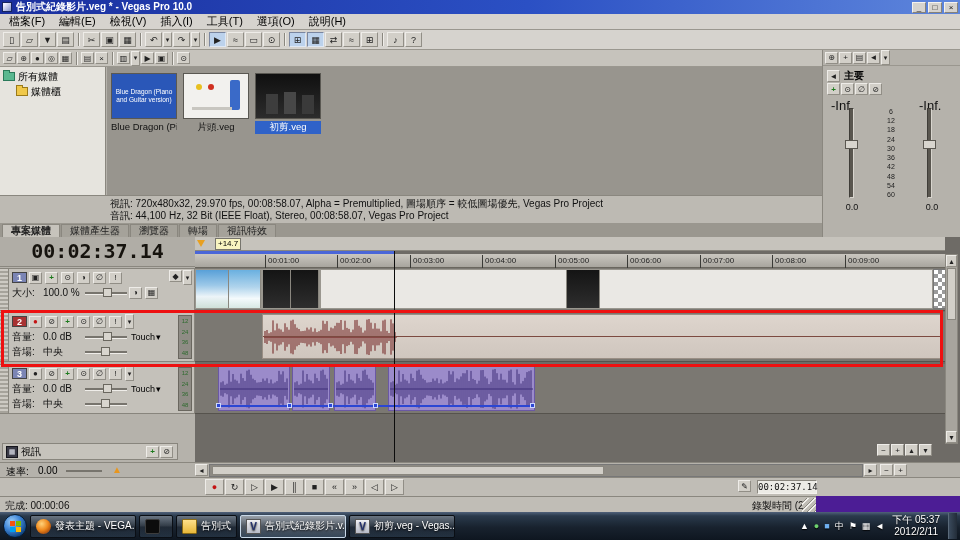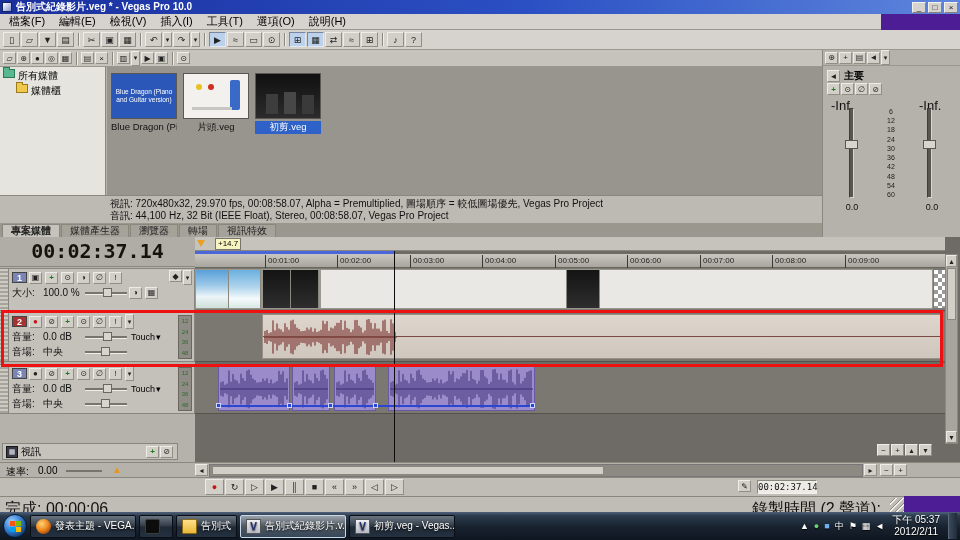--- a/index.html
+++ b/index.html
@@ -12,28 +12,28 @@
 .chip.xs{width:9px;height:15px;font-size:7px}
 .chip.pressed{background:#bcd2ec;border-color:#7a86a0 #dfe8f4 #dfe8f4 #7a86a0}
 .chip.rec{color:#c41414;font-weight:bold}
 .chip.grn{color:#1c7a1c;font-weight:bold}
 .sep{display:inline-block;width:2px;height:13px;border-left:1px solid #8a877f;border-right:1px solid #efede9;margin:0 3px;flex:none}
 
 .titlebar{left:0;top:0;width:960px;height:14px;background:linear-gradient(90deg,#1a2f9e 0%,#2b50c4 55%,#5e86dc 100%);display:flex;align-items:center;color:#fff}
 .app-ic{width:10px;height:10px;margin-left:2px;background:linear-gradient(135deg,#eef 20%,#8090c8);border:1px solid #16245e;flex:none}
 .title-text{font-size:10px;font-weight:bold;margin-left:4px;flex:1;white-space:nowrap;overflow:hidden}
 .winbtn{width:14px;height:11px;margin-right:2px;background:#d6d3ce;border:1px solid;border-color:#f4f2ee #85827a #85827a #f4f2ee;font-size:8px;line-height:9px;text-align:center;color:#111;flex:none}
-.menubar{left:0;top:14px;width:881px;height:16px;background:#d6d3ce;border-bottom:1px solid #9a978f;display:flex;align-items:center;padding-left:2px}
+.menubar{left:0;top:14px;width:960px;height:16px;background:#d6d3ce;border-bottom:1px solid #9a978f;display:flex;align-items:center;padding-left:2px}
 .menu-item{padding:0 7px;font-size:11px}
 .toolbar{left:0;top:30px;width:960px;height:20px;background:#d6d3ce;border-bottom:1px solid #9a978f;display:flex;align-items:center;padding-left:3px}
 
 .upper{left:0;top:50px;width:960px;height:187px;background:#b5b2ab}
 .media-toolbar{position:absolute;left:0;top:0;width:822px;height:17px;background:#c6c3bc;border-bottom:1px solid #9a978f;display:flex;align-items:center;padding-left:3px}
 .tree{position:absolute;left:0;top:17px;width:106px;height:128px;background:#e6e4de;border-right:1px solid #8a877f;padding-top:2px}
-.trow2{display:flex;height:15px;padding-left:3px;font-size:10px;white-space:nowrap}
+.trow2{display:flex;align-items:center;height:15px;padding-left:3px;font-size:10px;white-space:nowrap}
 .fold{width:12px;height:9px;background:#f0c84a;border:1px solid #9a7a1a;position:relative;margin-right:3px;flex:none}
 .fold::before{content:"";position:absolute;left:-1px;top:-3px;width:5px;height:2px;background:#f0c84a;border:1px solid #9a7a1a;border-bottom:none}
 .fold.grn{background:#5ab890;border-color:#2a7a5a}.fold.grn::before{background:#5ab890;border-color:#2a7a5a}
 .thumbs{position:absolute;left:107px;top:17px;width:715px;height:128px;background:#98958e}
 .titem{position:absolute;top:6px;width:68px}
 .timg{width:66px;height:46px;border:1px solid #5a5852;position:relative;overflow:hidden;background:#888}
 .tlab{width:66px;font-size:9.5px;text-align:center;white-space:nowrap;overflow:hidden;margin-top:2px;color:#111}
 .tlab.sel{background:#2f62c8;color:#fff}
 .bd-text{position:absolute;inset:0;display:flex;align-items:center;justify-content:center;text-align:center;font-size:6.5px;line-height:8px;color:#fff;padding:2px}
 .tscroll{position:absolute;right:0;top:17px;width:10px;height:128px;background:#aaa79f;border-left:1px solid #8a877f}
@@ -97,21 +97,21 @@
 .playhead{left:394px;top:251px;width:1px;height:211px;background:#0c0c0c;z-index:30}
 .redbox{left:1px;top:310px;width:942px;height:57px;border:3px solid #ee1111;z-index:40;pointer-events:none}
 
 .hrow{left:0;top:462px;width:960px;height:15px;background:#b5b2ab;border-top:1px solid #8a877f;font-size:10px}
 .hgroove{position:absolute;left:209px;top:1px;width:654px;height:13px;background:#8d8a83;border:1px solid #777}
 .hthumb{position:absolute;left:2px;top:1px;width:392px;height:9px;background:#d2cfc8;border:1px solid #8a877f}
 .transrow{left:0;top:477px;width:960px;height:19px;background:#c0bdb6;border-top:1px solid #8a877f}
 .tbtns{position:absolute;left:205px;top:1px;display:flex}
 .tbtns .chip{width:19px;height:16px;font-size:9px}
 .timebox{position:absolute;left:757px;top:2px;width:60px;height:14px;background:#ecebe6;border:1px solid;border-color:#8a877f #f4f2ee #f4f2ee #8a877f;font-family:"DejaVu Sans Mono",monospace;font-size:9px;text-align:center;line-height:12px;color:#111}
-.statusbar{left:0;top:496px;width:904px;height:16px;background:#c0bdb6;border-top:1px solid #8a877f;font-size:16px;color:#111}
+.statusbar{left:0;top:496px;width:816px;height:16px;background:#c0bdb6;border-top:1px solid #8a877f;font-size:10px;color:#111}
 .sgrip{position:absolute;right:0;top:1px;width:14px;height:14px;background:repeating-linear-gradient(135deg,transparent 0 3px,#8a877f 3px 4px,#f2f0ec 4px 5px)}
 
 .taskbar{left:0;top:512px;width:960px;height:28px;background:linear-gradient(#50617a 0%,#2a3a4c 14%,#18222e 55%,#0e1620 100%);display:flex;align-items:center;padding:0 3px;gap:3px}
 .orb{width:24px;height:24px;border-radius:50%;background:radial-gradient(circle at 35% 30%,#9ecef8 0%,#3f86d8 40%,#11447e 75%,#0a2a52 100%);border:1px solid #061a30;display:flex;align-items:center;justify-content:center;flex:none}
 .orbflag{width:11px;height:11px;display:grid;grid-template-columns:5px 5px;grid-template-rows:5px 5px;gap:1px}
 .orbflag i{display:block}
 .tbtn{height:23px;min-width:34px;max-width:106px;border:1px solid #0a0e14;border-radius:2px;background:linear-gradient(rgba(255,255,255,.30),rgba(255,255,255,.10) 48%,rgba(255,255,255,.03) 52%,rgba(120,160,200,.18));display:flex;align-items:center;gap:4px;padding:0 5px;color:#fff;font-size:10px;text-shadow:0 1px 2px #000;overflow:hidden;white-space:nowrap;flex:none}
 .tbtn.active{background:linear-gradient(rgba(255,255,255,.52),rgba(255,255,255,.24) 48%,rgba(150,190,230,.28));border-color:#c8d8e8}
 .tico{width:15px;height:15px;flex:none;position:relative}
 .ico-ff{border-radius:50%;background:radial-gradient(circle at 38% 32%,#ffd27a 0%,#f08a1e 45%,#b85a10 70%,#2a4a9a 100%)}

